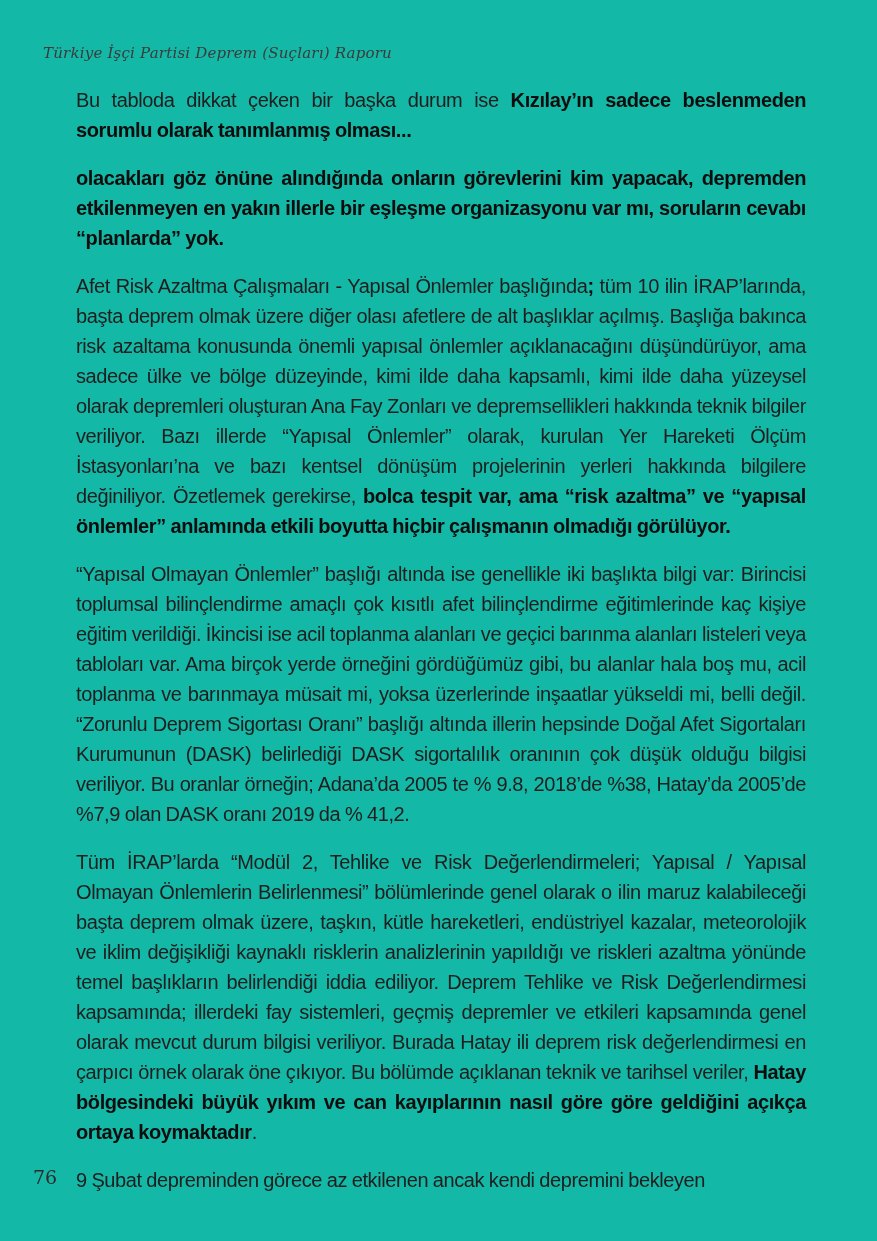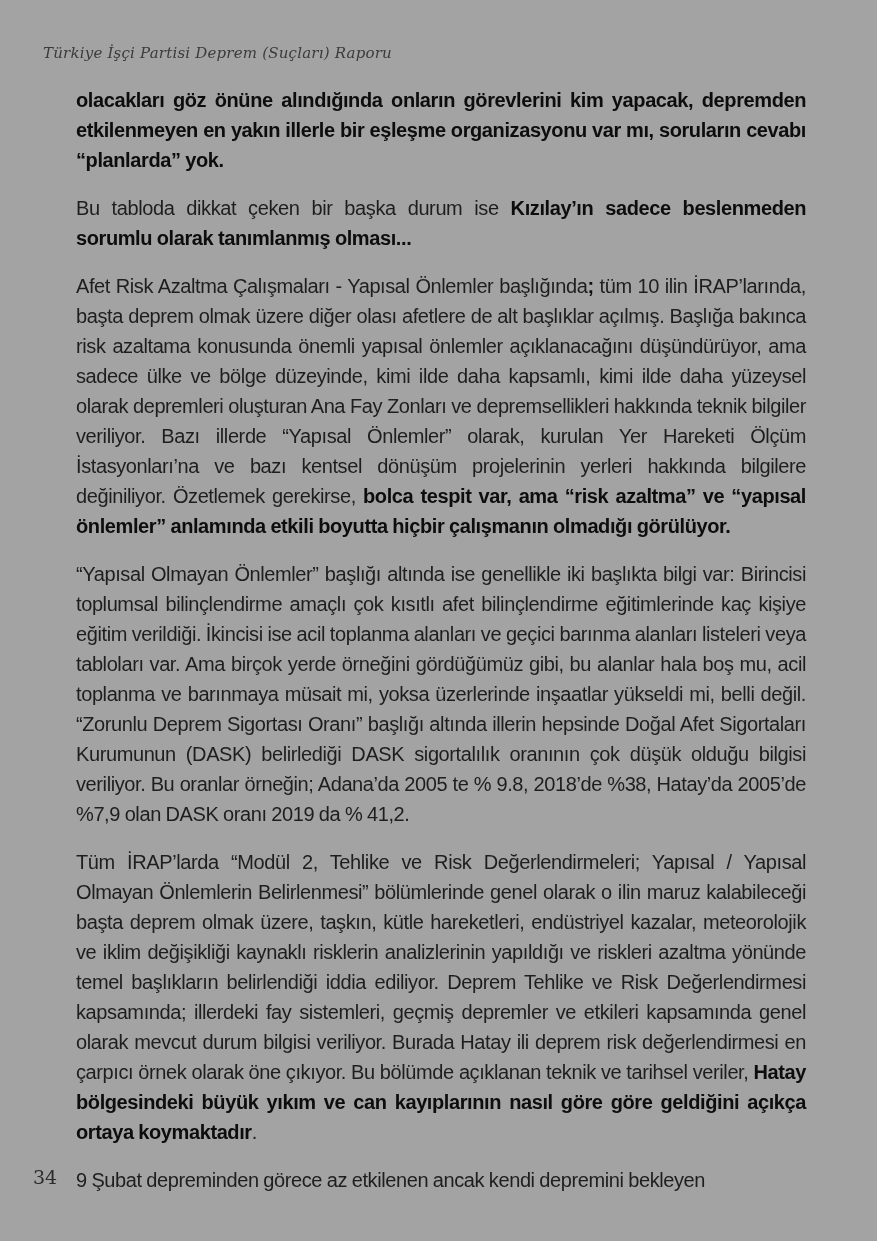--- a/index.html
+++ b/index.html
@@ -4,21 +4,21 @@
 <style>
   html, body {
     margin: 0;
     padding: 0;
     background: #ffffff;
   }
   .page {
     position: relative;
     width: 877px;
     height: 1241px;
-    background: #a3a3a3;
+    background: #14b8a6;
     overflow: hidden;
     font-family: "Liberation Sans", sans-serif;
   }
   .running-head {
     position: absolute;
     left: 43px;
     top: 44px;
     font-family: "DejaVu Serif", "Liberation Serif", serif;
     font-style: italic;
     font-size: 15px;
@@ -61,29 +61,29 @@
 </style>
 </head>
 <body>
 
 <div class="page">
 
   <div class="running-head">Türkiye İşçi Partisi Deprem (Suçları) Raporu</div>
 
   <main class="content">
 
+    <p><span>Bu tabloda dikkat çeken bir başka durum ise </span><span class="b">Kızılay’ın sadece beslenmeden sorumlu olarak tanımlanmış olması...</span></p>
+
     <p><span class="b">olacakları göz önüne alındığında onların görevlerini kim yapacak, depremden etkilenmeyen en yakın illerle bir eşleşme organizasyonu var mı, soruların cevabı “planlarda” yok.</span></p>
-
-    <p><span>Bu tabloda dikkat çeken bir başka durum ise </span><span class="b">Kızılay’ın sadece beslenmeden sorumlu olarak tanımlanmış olması...</span></p>
 
     <p><span>Afet Risk Azaltma Çalışmaları - Yapısal Önlemler başlığında</span><span class="b">;</span><span> tüm 10 ilin İRAP’larında, başta deprem olmak üzere diğer olası afetlere de alt başlıklar açılmış. Başlığa bakınca risk azaltama konusunda önemli yapısal önlemler açıklanacağını düşündürüyor, ama sadece ülke ve bölge düzeyinde, kimi ilde daha kapsamlı, kimi ilde daha yüzeysel olarak depremleri oluşturan Ana Fay Zonları ve depremsellikleri hakkında teknik bilgiler veriliyor. Bazı illerde “Yapısal Önlemler” olarak, kurulan Yer Hareketi Ölçüm İstasyonları’na ve bazı kentsel dönüşüm projelerinin yerleri hakkında bilgilere değiniliyor. Özetlemek gerekirse, </span><span class="b">bolca tespit var, ama “risk azaltma” ve “yapısal önlemler” anlamında etkili boyutta hiçbir çalışmanın olmadığı görülüyor.</span></p>
 
     <p><span>“Yapısal Olmayan Önlemler” başlığı altında ise genellikle iki başlıkta bilgi var: Birincisi toplumsal bilinçlendirme amaçlı çok kısıtlı afet bilinçlendirme eğitimlerinde kaç kişiye eğitim verildiği. İkincisi ise acil toplanma alanları ve geçici barınma alanları listeleri veya tabloları var. Ama birçok yerde örneğini gördüğümüz gibi, bu alanlar hala boş mu, acil toplanma ve barınmaya müsait mi, yoksa üzerlerinde inşaatlar yükseldi mi, belli değil. “Zorunlu Deprem Sigortası Oranı” başlığı altında illerin hepsinde Doğal Afet Sigortaları Kurumunun (DASK) belirlediği DASK sigortalılık oranının çok düşük olduğu bilgisi veriliyor. Bu oranlar örneğin; Adana’da 2005 te % 9.8, 2018’de %38, Hatay’da 2005’de %7,9 olan DASK oranı 2019 da % 41,2.</span></p>
 
     <p><span>Tüm İRAP’larda “Modül 2, Tehlike ve Risk Değerlendirmeleri; Yapısal / Yapısal Olmayan Önlemlerin Belirlenmesi” bölümlerinde genel olarak o ilin maruz kalabileceği başta deprem olmak üzere, taşkın, kütle hareketleri, endüstriyel kazalar, meteorolojik ve iklim değişikliği kaynaklı risklerin analizlerinin yapıldığı ve riskleri azaltma yönünde temel başlıkların belirlendiği iddia ediliyor. Deprem Tehlike ve Risk Değerlendirmesi kapsamında; illerdeki fay sistemleri, geçmiş depremler ve etkileri kapsamında genel olarak mevcut durum bilgisi veriliyor. Burada Hatay ili deprem risk değerlendirmesi en çarpıcı örnek olarak öne çıkıyor. Bu bölümde açıklanan teknik ve tarihsel veriler, </span><span class="b">Hatay bölgesindeki büyük yıkım ve can kayıplarının nasıl göre göre geldiğini açıkça ortaya koymaktadır</span><span>.</span></p>
 
     <p><span>9 Şubat depreminden görece az etkilenen ancak kendi depremini bekleyen</span></p>
 
   </main>
 
-  <div class="page-number">34</div>
+  <div class="page-number">76</div>
 
 </div>
 
 </body></html>

